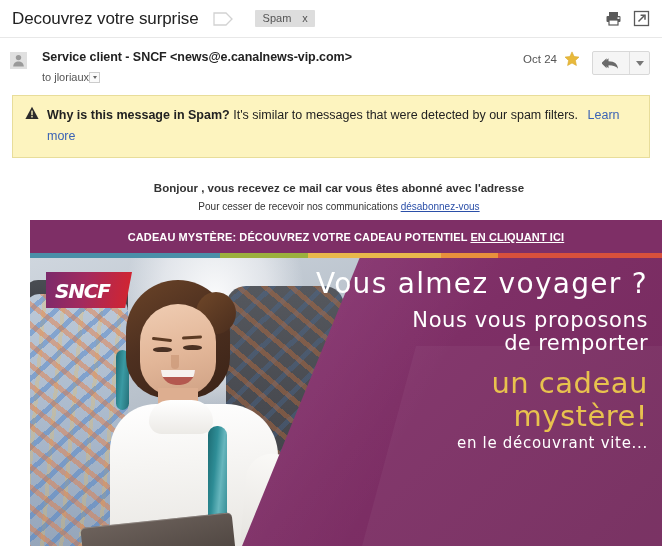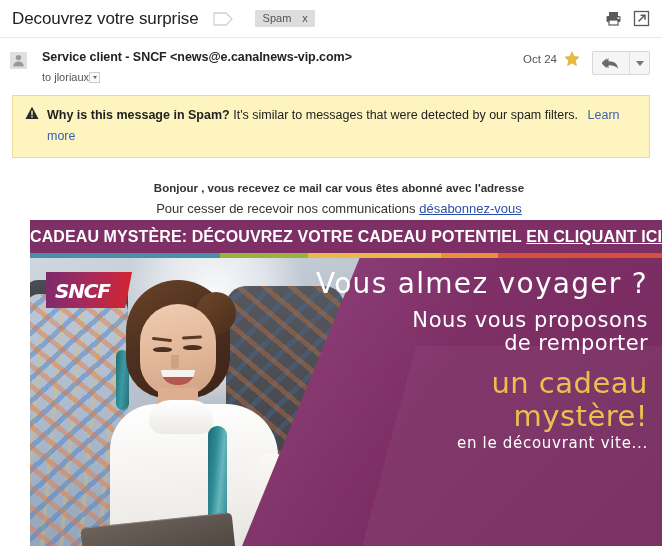--- a/index.html
+++ b/index.html
@@ -193,21 +193,21 @@
     text-align: center;
     padding: 12px 0 6px 16px;
   }
   .preamble .line1 {
     font-size: 11.5px;
     font-weight: bold;
     color: #333;
     line-height: 1.75;
   }
   .preamble .line2, .preamble .line3 {
-    font-size: 13px;
+    font-size: 10px;
     color: #333;
     line-height: 1.75;
   }
   .preamble a {
     color: #2b4fa8;
     text-decoration: underline;
   }
 
   
   .creative {
@@ -222,21 +222,21 @@
 
   .creative-header {
     height: 33px;
     background: #7e2f66;
     display: flex;
     align-items: center;
     justify-content: center;
   }
   .creative-header .hdr-text {
     color: #ffffff;
-    font-size: 16px;
+    font-size: 11px;
     font-weight: bold;
     letter-spacing: 0.1px;
     white-space: nowrap;
   }
   .creative-header .hdr-text a {
     color: #ffffff;
     text-decoration: underline;
   }
 
   .stripe { height: 5px; display: flex; width: 100%; }

